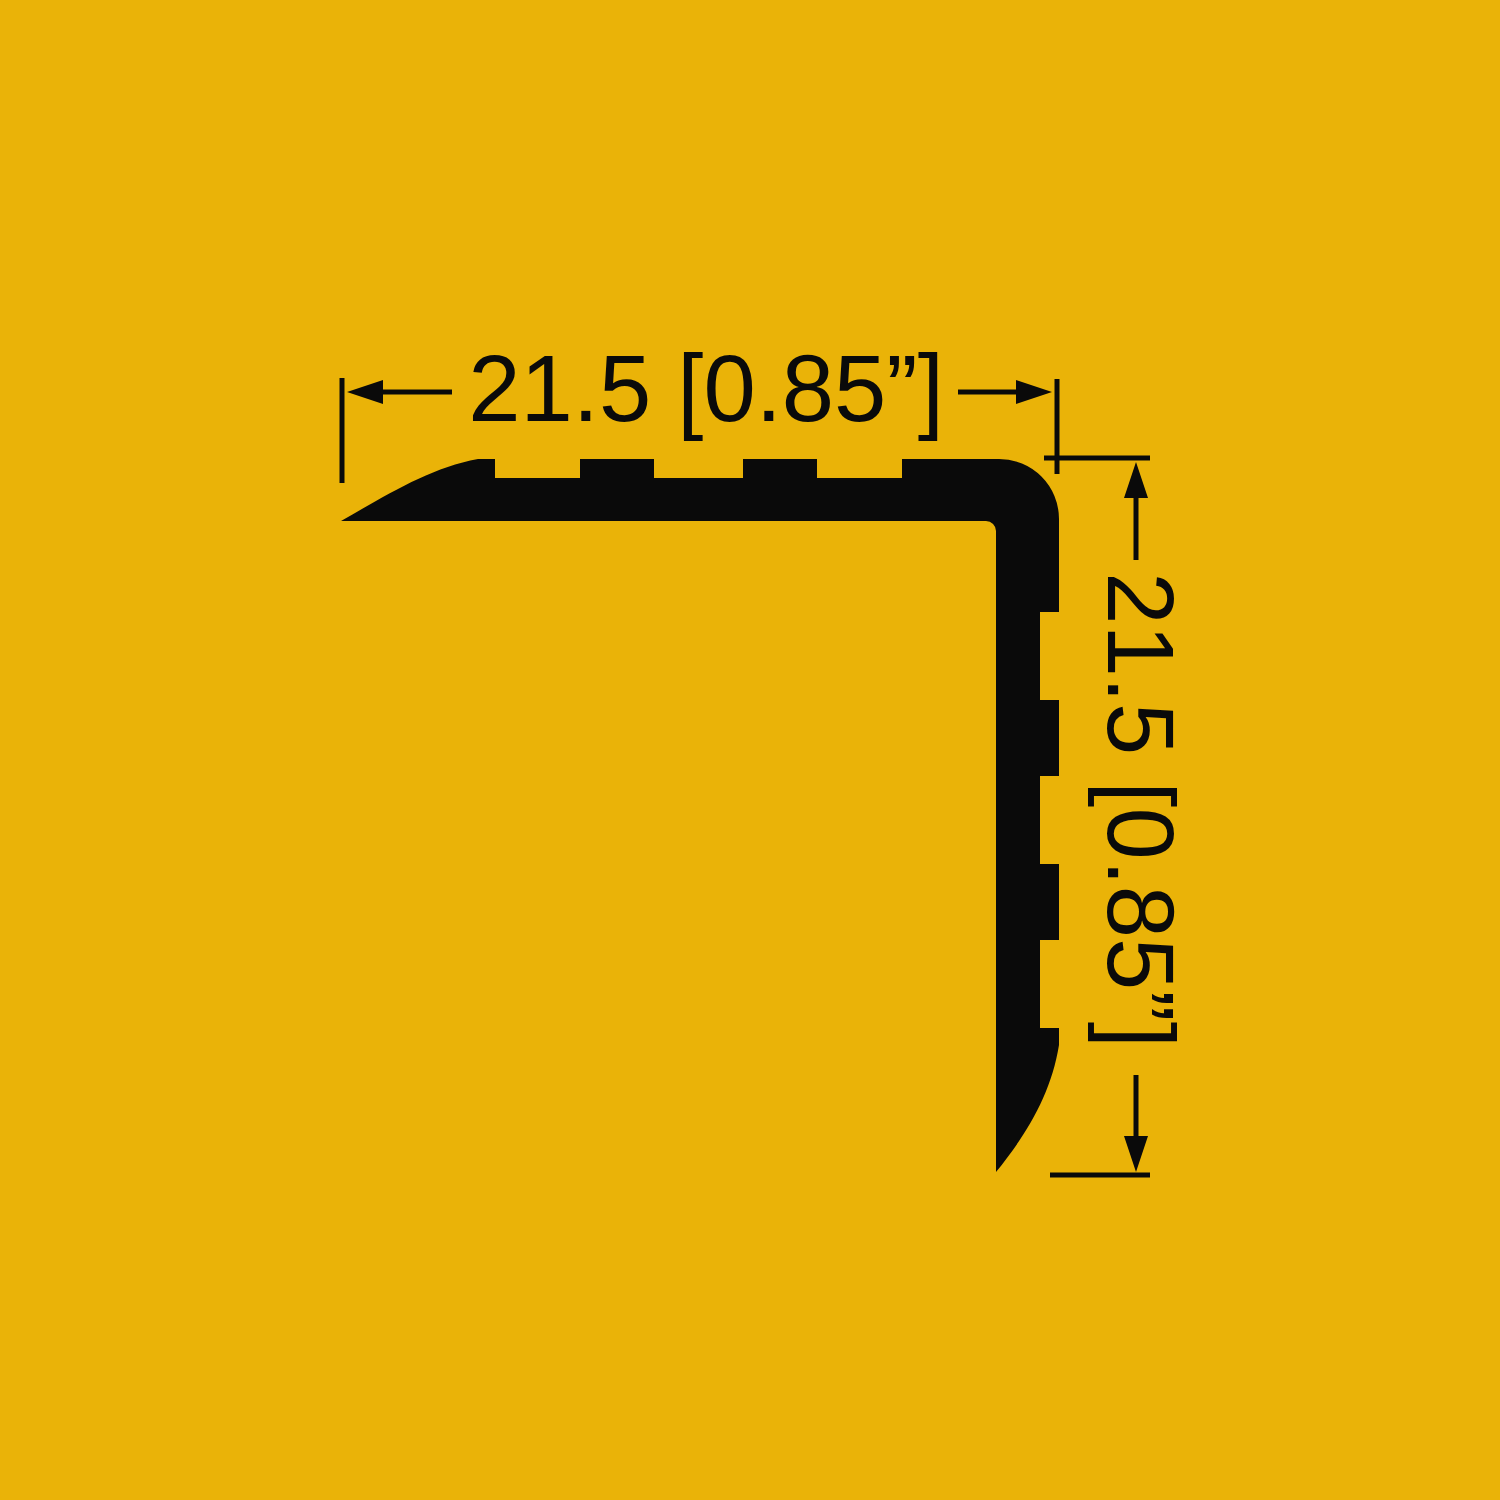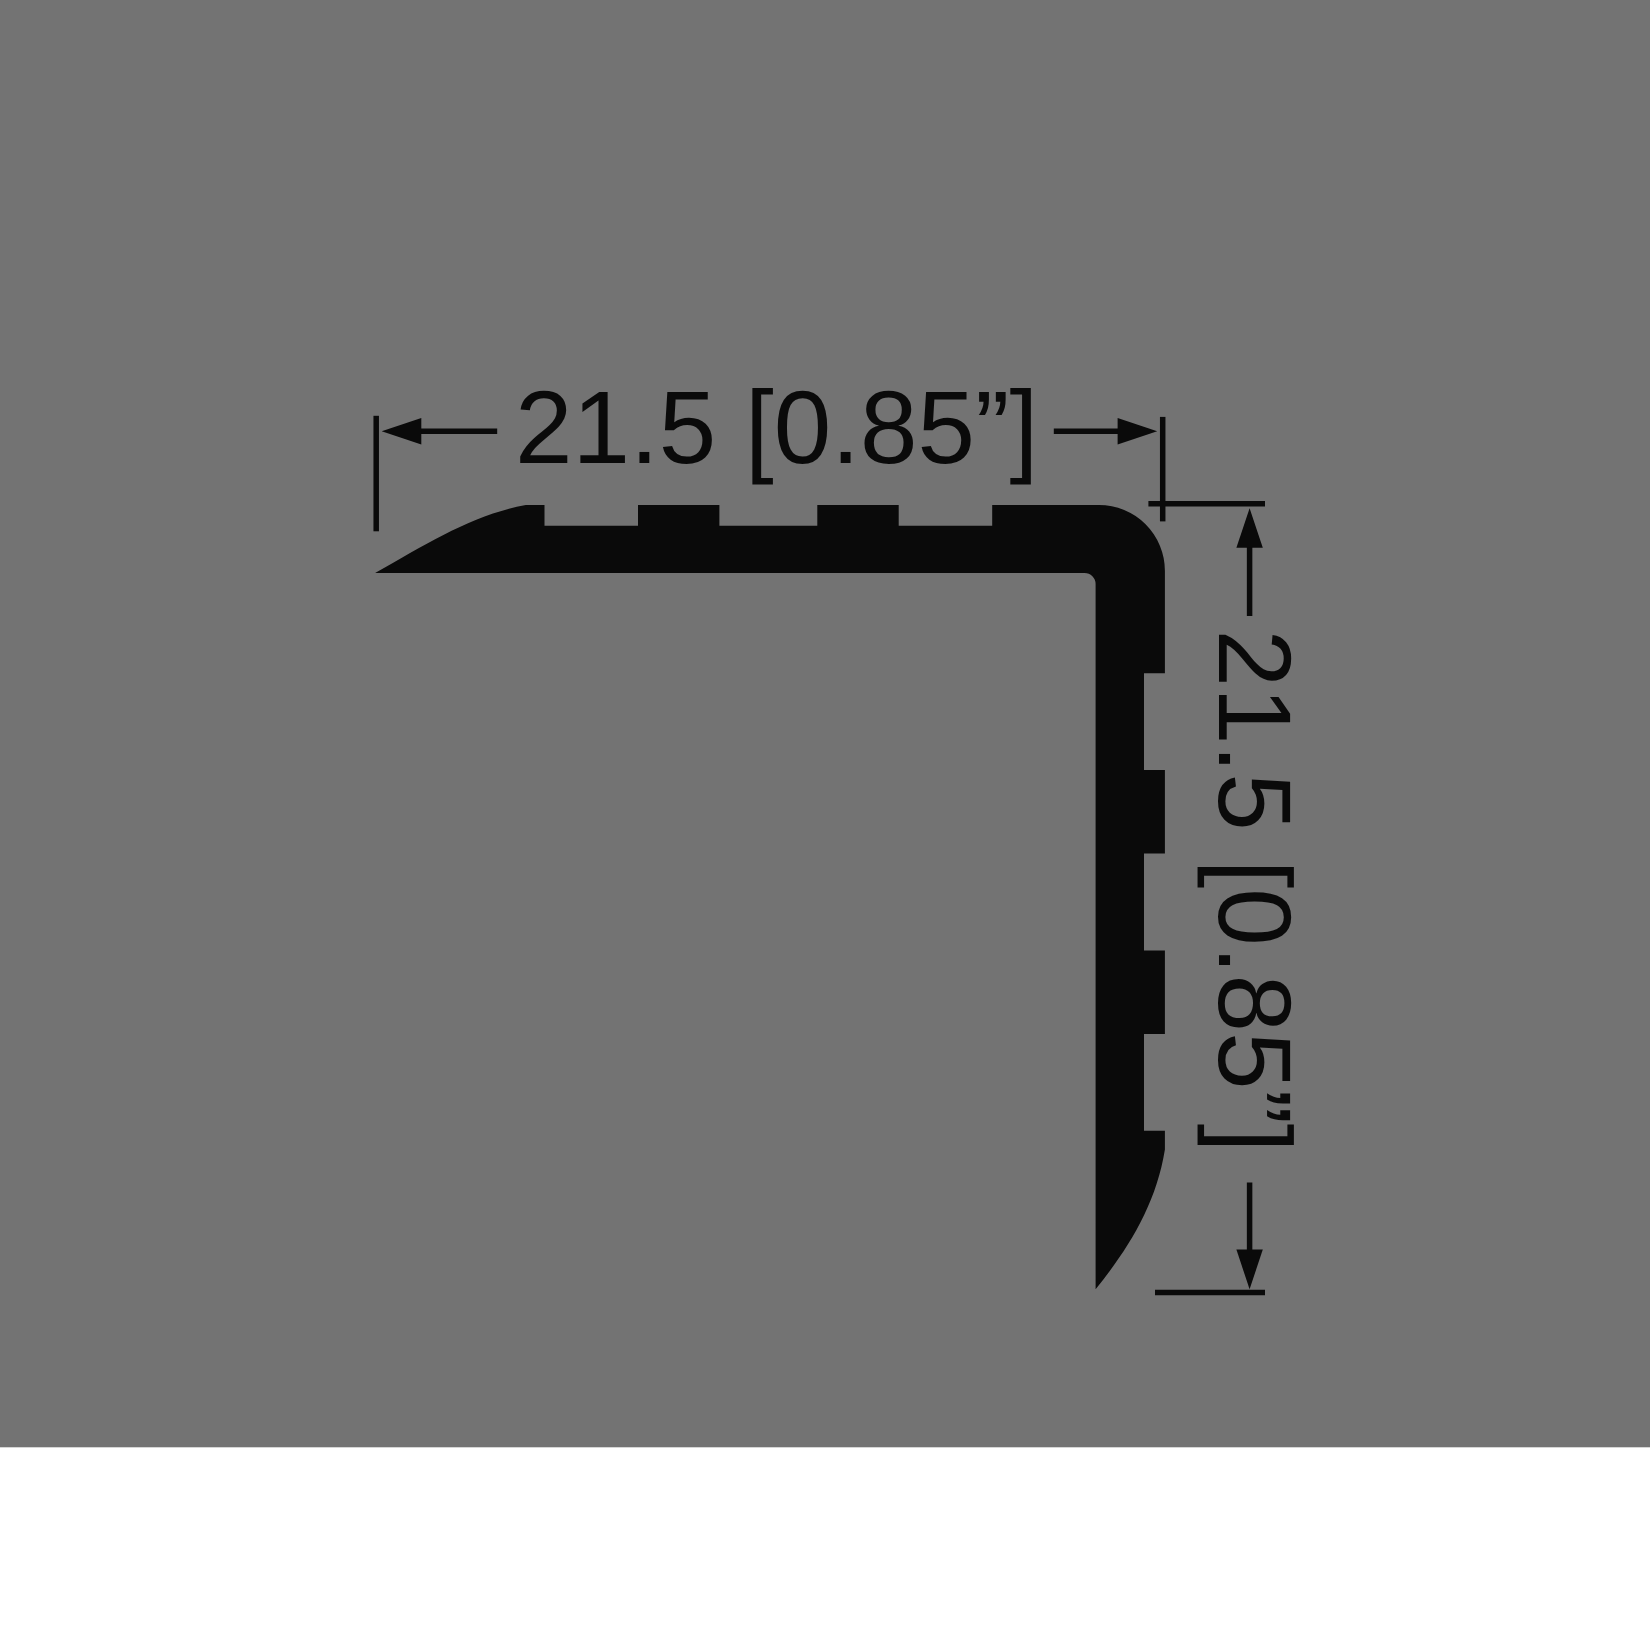--- a/index.html
+++ b/index.html
@@ -3,22 +3,22 @@
 <meta charset="utf-8">
 <style>
   html, body {
     margin: 0;
     padding: 0;
     background: #ffffff;
   }
   .canvas {
     position: relative;
     width: 1500px;
-    height: 1316px;
-    background: #737373;
+    height: 1500px;
+    background: #eab308;
     overflow: hidden;
   }
   .canvas svg {
     position: absolute;
     left: 0;
     top: 0;
     width: 1500px;
     height: 1500px;
   }
   .dim-label {

